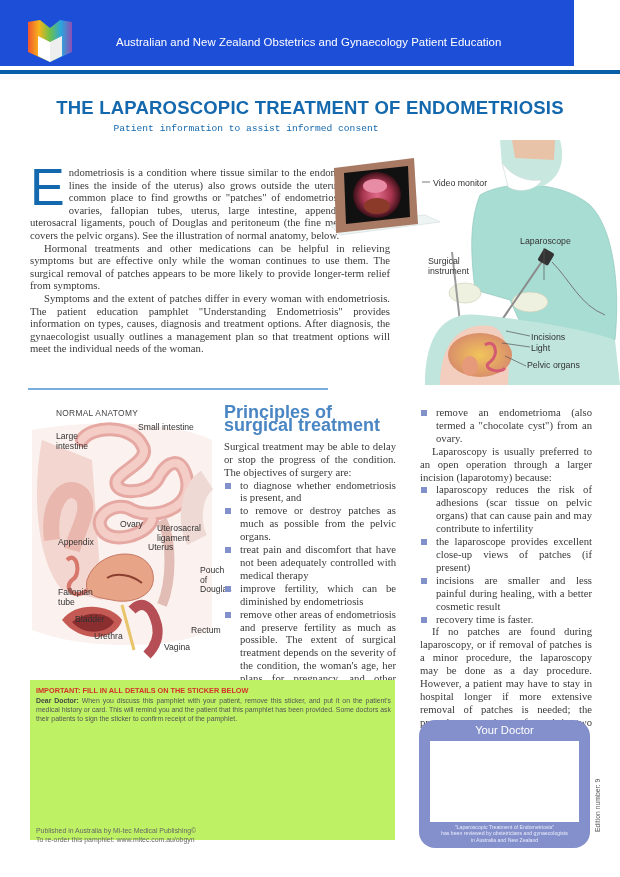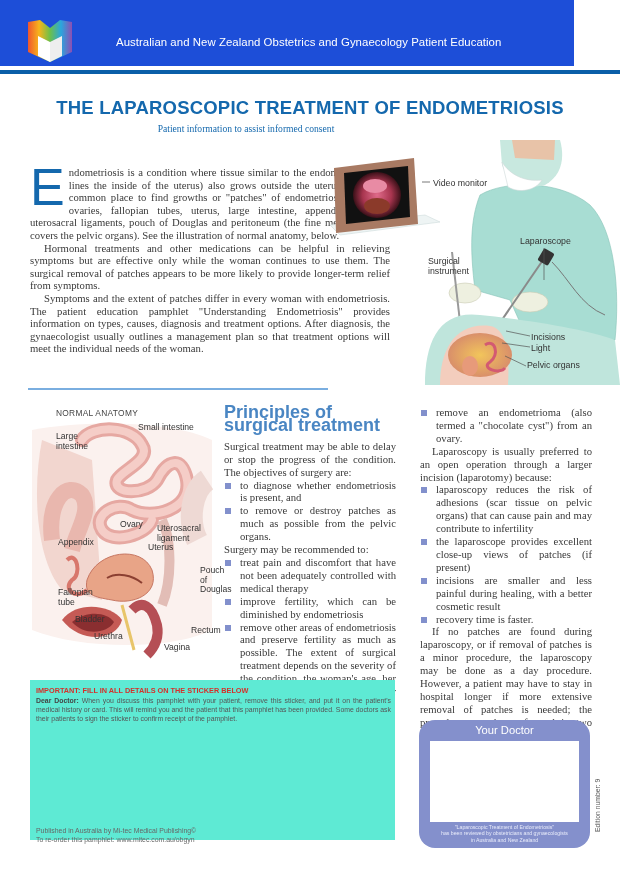--- a/index.html
+++ b/index.html
@@ -7,21 +7,21 @@
   body { position: relative; font-family: "Liberation Serif", serif; color: #3a3a3a; }
 
   
   .header { position: absolute; left: 0; top: 0; width: 574px; height: 66px; background: #1d4ed8; }
   .logo { position: absolute; left: 28px; top: 20px; width: 44px; height: 42px; }
   .header-title { position: absolute; left: 116px; top: 36px; font-family: "Liberation Sans", sans-serif; font-size: 11.4px; color: #ffffff; letter-spacing: 0.05px; }
   .rule-white { position: absolute; left: 0; top: 66px; width: 620px; height: 4px; background: #ffffff; }
   .rule-blue { position: absolute; left: 0; top: 70px; width: 620px; height: 4px; background: #0a5fa8; }
 
   .title { position: absolute; left: 0; top: 97px; width: 620px; text-align: center; font-family: "Liberation Sans", sans-serif; font-size: 18.5px; color: #1468ad; letter-spacing: 0.2px; }
-  .subtitle { position: absolute; left: 0; top: 123px; width: 492px; text-align: center; font-family: Liberation Serif, serif; font-size: 9.6px; color: #1468ad; }
+  .subtitle { position: absolute; left: 0; top: 123px; width: 492px; text-align: center; font-family: Liberation Mono, monospace; font-size: 9.6px; color: #1468ad; }
 
   
   .intro { position: absolute; left: 30px; top: 166px; width: 360px; font-size: 10.7px; line-height: 12.6px; text-align: justify; color: #3a3a3a; }
   .intro p { margin: 0; }
   .intro p + p { text-indent: 14px; }
   .dropcap { float: left; font-family: "Liberation Sans", sans-serif; font-size: 52px; line-height: 40px; height: 40px; color: #1468ad; margin: 0 4px 0 0; padding-top: 1px; }
 
   
   .surgery { position: absolute; left: 330px; top: 140px; width: 290px; height: 245px; }
   .callout { position: absolute; font-family: "Liberation Sans", sans-serif; font-size: 8.8px; color: #333; line-height: 10px; }
@@ -39,21 +39,21 @@
   .bullets { list-style: none; }
   .bullets li { position: relative; padding-left: 16px; }
   .bullets li::before { content: ""; position: absolute; left: 1px; top: 4px; width: 6px; height: 6px; background: #8290cc; }
   .col-mid p, .col-right p { margin: 0; }
   .indent { text-indent: 12px; }
 
   
   .col-right { position: absolute; left: 420px; top: 406px; width: 172px; font-size: 10.7px; line-height: 12.9px; color: #3a3a3a; text-align: justify; }
 
   
-  .notice { position: absolute; left: 30px; top: 680px; width: 365px; height: 160px; background: #5eead4; }
+  .notice { position: absolute; left: 30px; top: 680px; width: 365px; height: 160px; background: #bef264; }
   .notice-head { position: absolute; left: 6px; top: 6px; font-family: "Liberation Sans", sans-serif; font-size: 7.3px; font-weight: bold; color: #d4312b; }
   .notice-body { position: absolute; left: 6px; top: 16px; width: 355px; font-family: "Liberation Sans", sans-serif; font-size: 6.9px; line-height: 9.2px; color: #555; text-align: justify; }
   .notice-body b { color: #444; }
   .published { position: absolute; left: 6px; top: 147px; font-family: "Liberation Sans", sans-serif; font-size: 6.9px; line-height: 8.6px; color: #666; }
 
   
   .doctor-card { position: absolute; left: 419px; top: 720px; width: 171px; height: 128px; background: #8490cc; border-radius: 16px; }
   .doctor-title { position: absolute; left: 0; top: 4px; width: 171px; text-align: center; font-family: "Liberation Sans", sans-serif; font-size: 11.2px; color: #ffffff; }
   .doctor-box { position: absolute; left: 11px; top: 21px; width: 149px; height: 81px; background: #ffffff; }
   .doctor-note { position: absolute; left: 0; top: 104px; width: 171px; text-align: center; font-family: "Liberation Sans", sans-serif; font-size: 5.2px; line-height: 6.4px; color: #e8ebfa; }
@@ -182,21 +182,20 @@
   <div class="anat-label" style="left:118px; top:243px;">Vagina</div>
 </div>
 
 <div class="col-mid">
   <h2 class="section-heading">Principles of surgical treatment</h2>
   <p>Surgical treatment may be able to delay or stop the progress of the condition. The objectives of surgery are:</p>
   <ul class="bullets">
     <li>to diagnose whether endometriosis is present, and</li>
     <li>to remove or destroy patches as much as possible from the pelvic organs.</li>
   </ul>
-  <p>Surgery may be recommended to:</p>
   <ul class="bullets">
     <li>treat pain and discomfort that have not been adequately controlled with medical therapy</li>
     <li>improve fertility, which can be diminished by endometriosis</li>
     <li>remove other areas of endometriosis and preserve fertility as much as possible. The extent of surgical treatment depends on the severity of the condition, the woman's age, her plans for pregnancy, and other health issues</li>
   </ul>
 </div>
 
 <div class="col-right">
   <ul class="bullets">
     <li>remove an endometrioma (also termed a "chocolate cyst") from an ovary.</li>

